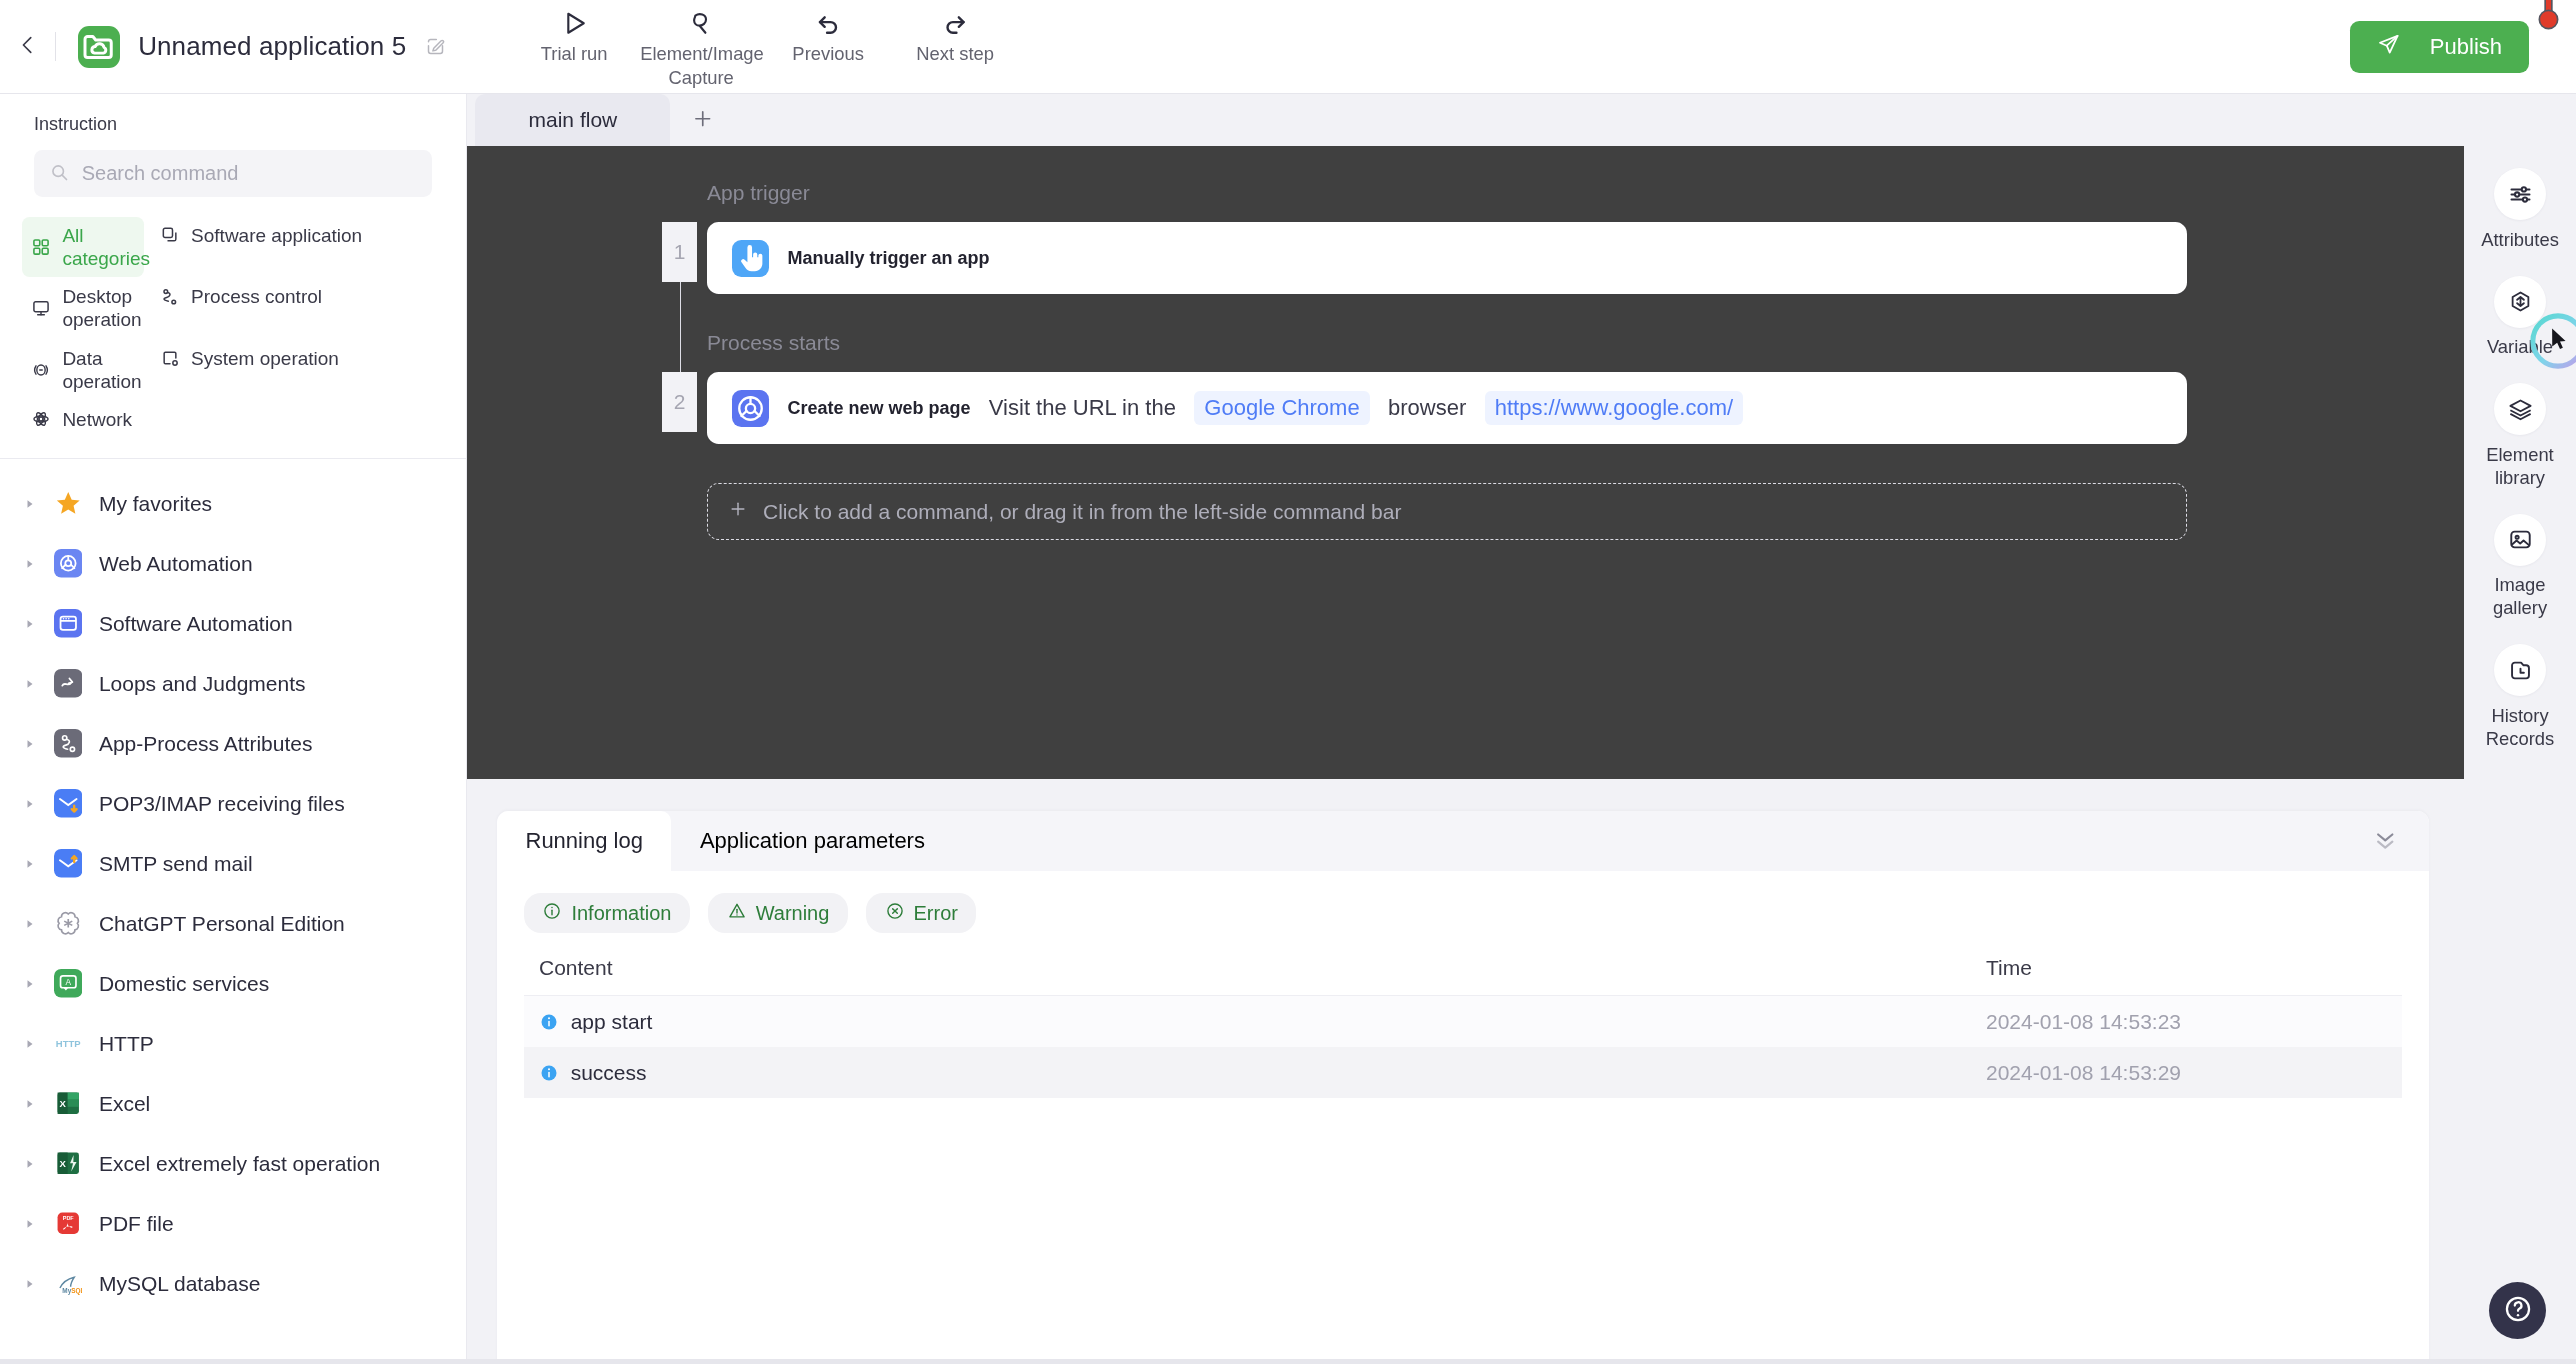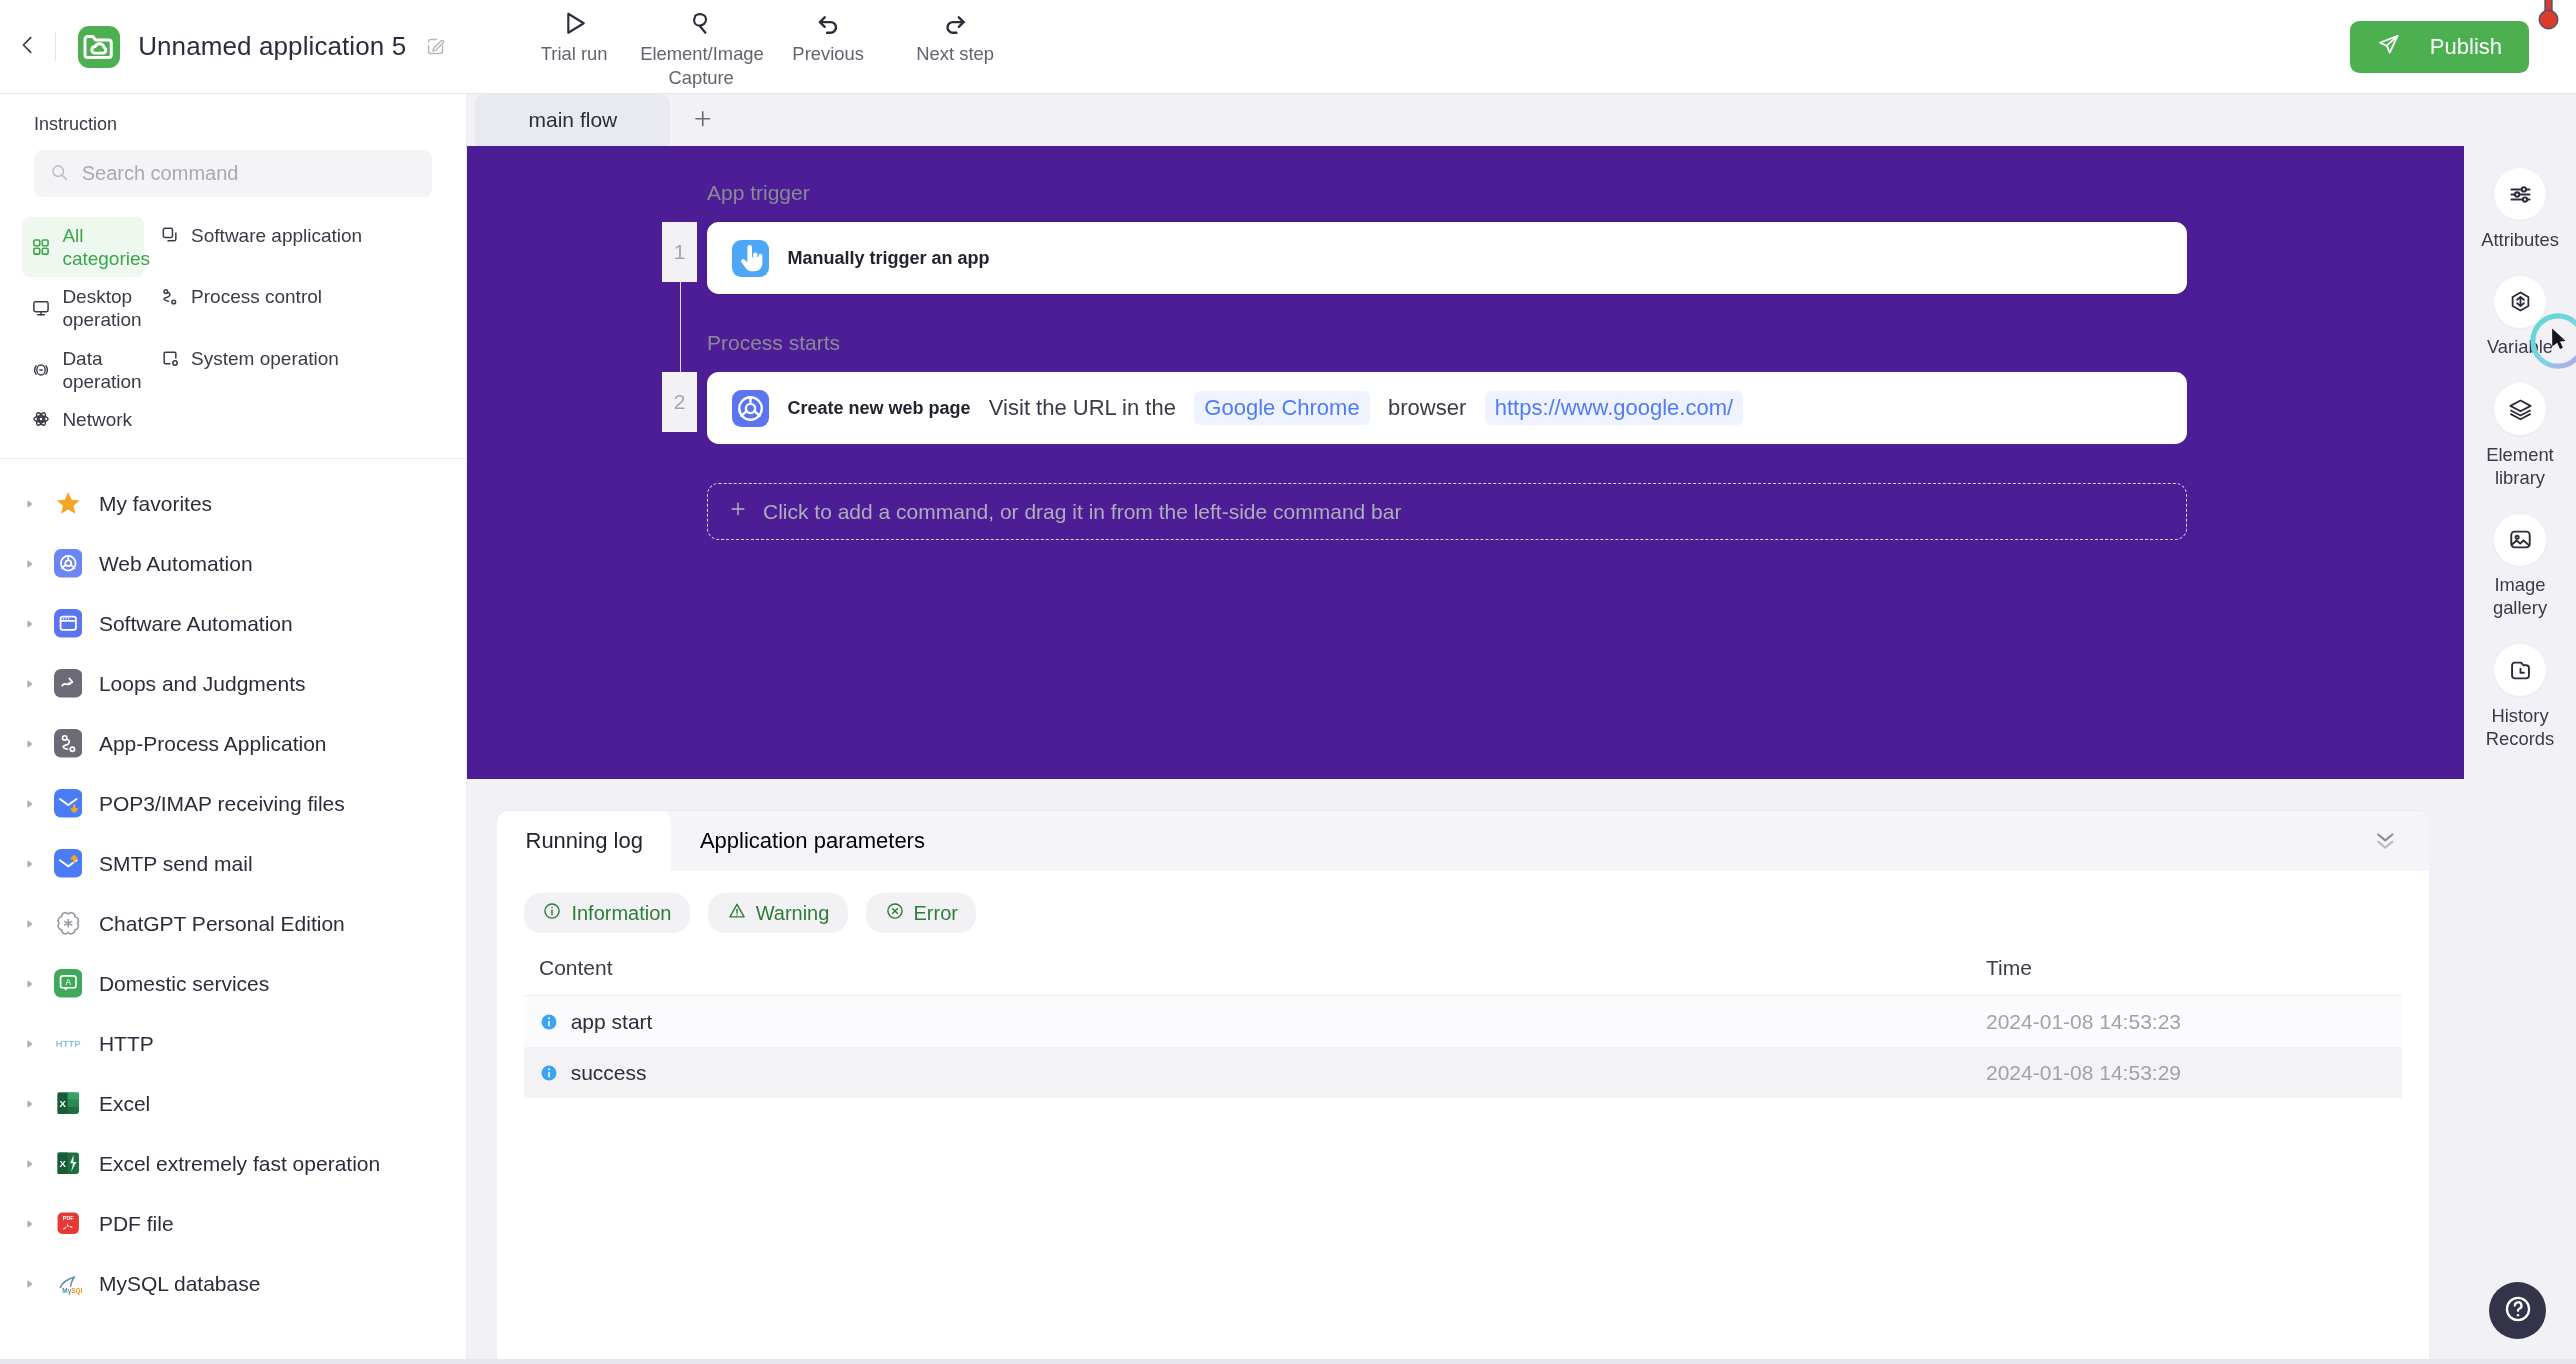--- a/index.html
+++ b/index.html
@@ -108,21 +108,21 @@
     background: #e9e9f0; border-radius: 10px 10px 0 0; height: 52px; min-width: 195px;
     display: flex; align-items: center; justify-content: center; font-size: 21px; color: #2c2c3c;
     cursor: pointer;
   }
   .tab-add {
     width: 65px; height: 52px; display: flex; align-items: center; justify-content: center;
     cursor: pointer;
   }
   .tab-add svg { width: 23.5px; height: 23.5px; }
 
-  .canvas { flex: 1 1 auto; background: #4c1d95; padding: 35px 0 0 0; position: relative; overflow: hidden; }
+  .canvas { flex: 1 1 auto; background: #404040; padding: 35px 0 0 0; position: relative; overflow: hidden; }
   .canvas-inner { padding: 0 277px 0 195px; position: relative; }
 
   .sec-label { font-size: 21px; color: #8a8a96; margin-bottom: 17px; padding-left: 45px; }
 
   .steps { position: relative; }
   .rail {
     position: absolute; left: 17.6px; top: 23.5px; bottom: 109px; width: 1.7px; background: #dedee6;
   }
   .step-row { display: flex; align-items: flex-start; position: relative; }
   .step-num {
@@ -476,21 +476,21 @@
               </svg>
             </span>
           <span class="t-ico">
             <svg viewBox="0 0 24 24">
                 <rect width="24" height="24" rx="6" fill="#6b6b78"></rect>
                 <circle cx="9" cy="7.5" r="1.8" fill="none" stroke="#fff" stroke-width="1.4"></circle>
                 <circle cx="15.5" cy="17" r="1.8" fill="none" stroke="#fff" stroke-width="1.4"></circle>
                 <path d="M10.6 8.6c4 1 2.3 4.2-.6 5s-3.5 2.3 1.5 3.4" fill="none" stroke="#fff" stroke-width="1.4" stroke-linecap="round"></path>
               </svg>
           </span>
-          <span class="t-lab">App-Process Application</span>
+          <span class="t-lab">App-Process Attributes</span>
         </div>
 
         <div class="tree-item">
           <span class="caret">
               <svg viewBox="0 0 12 12">
                 <polygon points="3,1.5 9,6 3,10.5" fill="#a8a8b4"></polygon>
               </svg>
             </span>
           <span class="t-ico">
             <svg viewBox="0 0 24 24">

